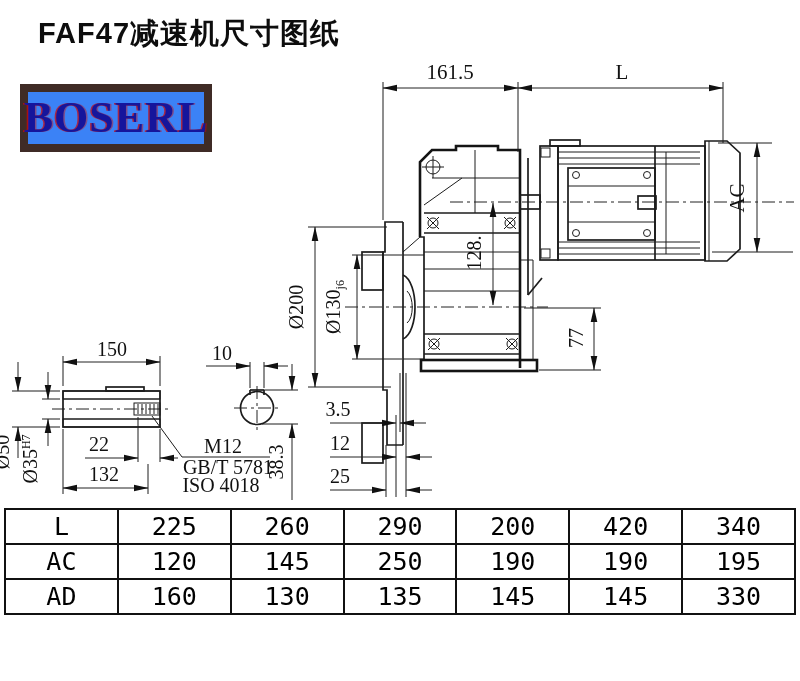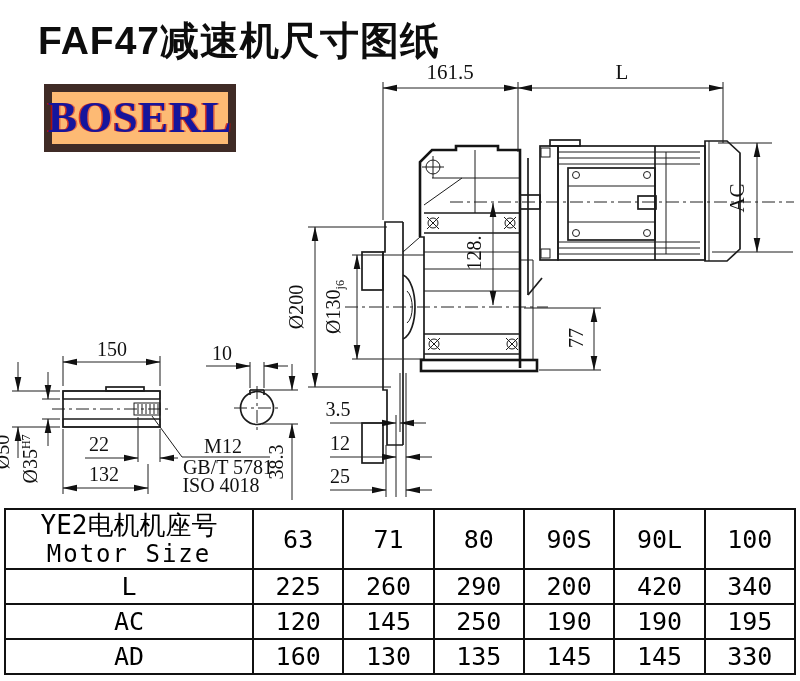--- a/index.html
+++ b/index.html
@@ -1,21 +1,21 @@
 <!DOCTYPE html>
 <html><head>
 <meta charset="utf-8">
 <style>
   html,body{margin:0;padding:0;background:#fff;}
   .stage{position:relative;width:800px;height:681px;background:#ffffff;overflow:hidden;
          font-family:"Liberation Sans",sans-serif;color:#111;}
-  .page-title{position:absolute;left:38px;top:14px;font-size:39px;font-weight:bold;
+  .page-title{position:absolute;left:38px;top:14px;font-size:29px;font-weight:bold;
               letter-spacing:1px;color:#0d0d0d;white-space:nowrap;}
-  .logo-box{position:absolute;left:44px;top:84px;width:176px;height:52px;
-            border:8px solid #3f2b26;background:#fdba74;display:flex;align-items:center;justify-content:center;}
+  .logo-box{position:absolute;left:20px;top:84px;width:176px;height:52px;
+            border:8px solid #3f2b26;background:#3b82f6;display:flex;align-items:center;justify-content:center;}
   .logo-text{font-family:"Liberation Serif",serif;font-weight:bold;font-size:44px;line-height:1;
              color:#15159c;letter-spacing:1px;
              text-shadow:-1.5px 0 0 rgba(205,10,10,.75), 1.5px 0 0 rgba(205,10,10,.45);}
   svg.drawing{position:absolute;left:0;top:0;}
   .thin{stroke:#1c1c1c;stroke-width:1;fill:none;}
   .med{stroke:#1c1c1c;stroke-width:1.7;fill:none;}
   .thick{stroke:#141414;stroke-width:2.6;fill:none;}
   .cl{stroke:#222;stroke-width:1;stroke-dasharray:13 4 3 4;fill:none;}
   .dim{stroke:#222;stroke-width:1;fill:none;}
   .da{marker-start:url(#arr);marker-end:url(#arr);}
@@ -269,32 +269,20 @@
 
       <path class="thin" d="M152,416 L182,457 L270,457"></path>
       <text class="dtxt" x="223" y="453" text-anchor="middle">M12</text>
       <text class="dtxt" x="228" y="474" text-anchor="middle">GB/T 5781</text>
       <text class="dtxt" x="221" y="492" text-anchor="middle">ISO 4018</text>
     </g>
   </svg>
 
   <table class="size-table">
     <tbody>
-        <tr class="hdr-row">
-      <th class="col-label">
-        <div class="hdr-zh">YE2电机机座号</div>
-        <div class="hdr-en">Motor Size</div>
-      </th>
-      <th>63</th>
-      <th>71</th>
-      <th>80</th>
-      <th>90S</th>
-      <th>90L</th>
-      <th>100</th>
-    </tr>
     <tr class="val-row">
       <td>L</td>
       <td>225</td>
       <td>260</td>
       <td>290</td>
       <td>200</td>
       <td>420</td>
       <td>340</td>
     </tr>
     <tr class="val-row">

